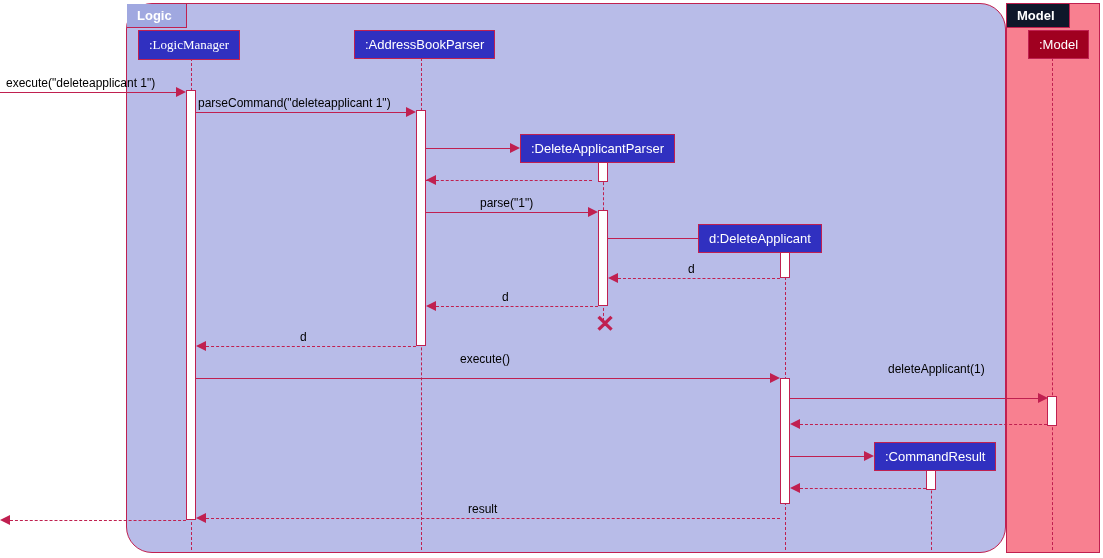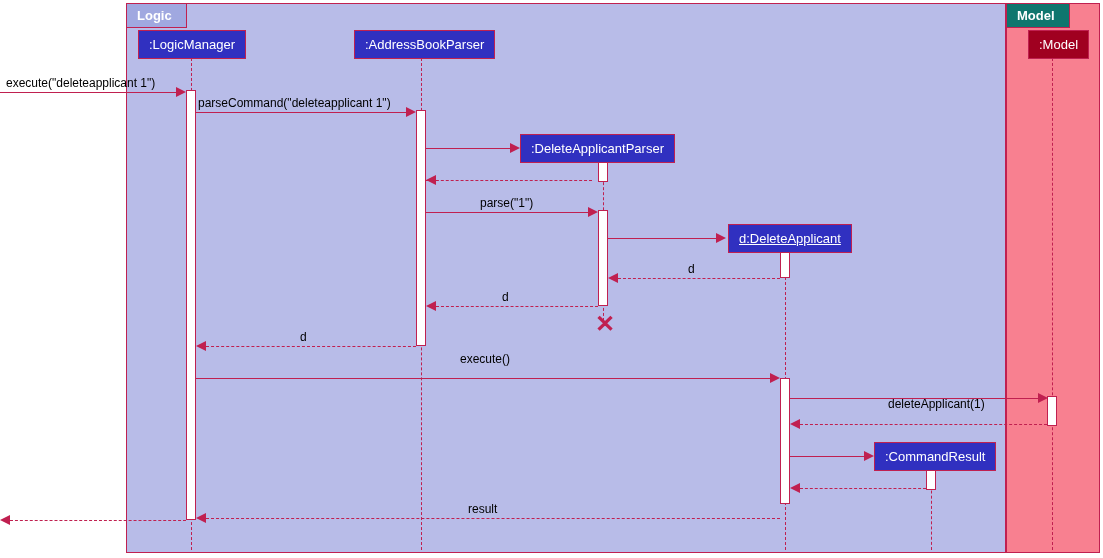--- a/index.html
+++ b/index.html
@@ -20,24 +20,24 @@
   .container-title {
     position: absolute;
     top: 0;
     left: 0;
     padding: 4px 14px 4px 10px;
     border-bottom: 1.5px solid #c02050;
     border-right: 1.5px solid #c02050;
     font-weight: bold;
     color: #fff;
   }
-  .logic-box { background: #b8bce8; left: 126px; top: 3px; width: 880px; height: 550px; }
+  .logic-box { background: #b8bce8; left: 126px; top: 3px; width: 880px; height: 550px; border-radius: 26px; }
   .logic-title { background: #a0a8e0; }
   .model-box { background: #f88090; left: 1006px; top: 3px; width: 94px; height: 550px; }
-  .model-title { background: #0f766e; }
+  .model-title { background: #0f172a; }
   .participant {
     position: absolute;
     background: #3030c0;
     color: #fff;
     border: 1.5px solid #c02050;
     padding: 6px 10px;
     text-align: center;
     white-space: nowrap;
     z-index: 5;
   }
@@ -93,24 +93,24 @@
 </head>
 <body>
 
 <div class="container logic-box">
   <div class="container-title logic-title">Logic</div>
 </div>
 <div class="container model-box">
   <div class="container-title model-title">Model</div>
 </div>
 
-<div class="participant" style="left:138px; top:30px;">:LogicManager</div>
+<div class="participant" style="left:138px; top:30px;font-family:Liberation Serif, serif;">:LogicManager</div>
 <div class="participant" style="left:354px; top:30px;">:AddressBookParser</div>
 <div class="participant" style="left:520px; top:134px;">:DeleteApplicantParser</div>
-<div class="participant" style="left:728px; top:224px;text-decoration:underline;">d:DeleteApplicant</div>
+<div class="participant" style="left:698px; top:224px;">d:DeleteApplicant</div>
 <div class="participant" style="left:874px; top:442px;">:CommandResult</div>
 <div class="participant model" style="left:1028px; top:30px;">:Model</div>
 
 <div class="lifeline" style="left:191px; top:58px; height:492px;"></div>
 <div class="lifeline" style="left:421px; top:58px; height:492px;"></div>
 <div class="lifeline" style="left:603px; top:162px; height:164px;"></div>
 <div class="lifeline" style="left:785px; top:252px; height:298px;"></div>
 <div class="lifeline" style="left:931px; top:470px; height:80px;"></div>
 <div class="lifeline" style="left:1052px; top:58px; height:492px;"></div>
 
@@ -155,21 +155,21 @@
 <div class="destroy-x" style="left:595px; top:310px;">✕</div>
 
 <div class="msg-label" style="left:300px; top:330px;">d</div>
 <div class="arrow-line dashed" style="left:206px; top:346px; width:210px;"></div>
 <div class="arrow-head left" style="left:196px; top:341px;"></div>
 
 <div class="msg-label" style="left:460px; top:352px;">execute()</div>
 <div class="arrow-line" style="left:196px; top:378px; width:576px;"></div>
 <div class="arrow-head right" style="left:770px; top:373px;"></div>
 
-<div class="msg-label" style="left:888px; top:397px;">deleteApplicant(1)</div>
+<div class="msg-label" style="left:888px; top:362px;">deleteApplicant(1)</div>
 <div class="arrow-line" style="left:790px; top:398px; width:250px;"></div>
 <div class="arrow-head right" style="left:1038px; top:393px;"></div>
 
 <div class="arrow-line dashed" style="left:800px; top:424px; width:247px;"></div>
 <div class="arrow-head left" style="left:790px; top:419px;"></div>
 
 <div class="arrow-line" style="left:790px; top:456px; width:76px;"></div>
 <div class="arrow-head right" style="left:864px; top:451px;"></div>
 
 <div class="arrow-line dashed" style="left:800px; top:488px; width:126px;"></div>

